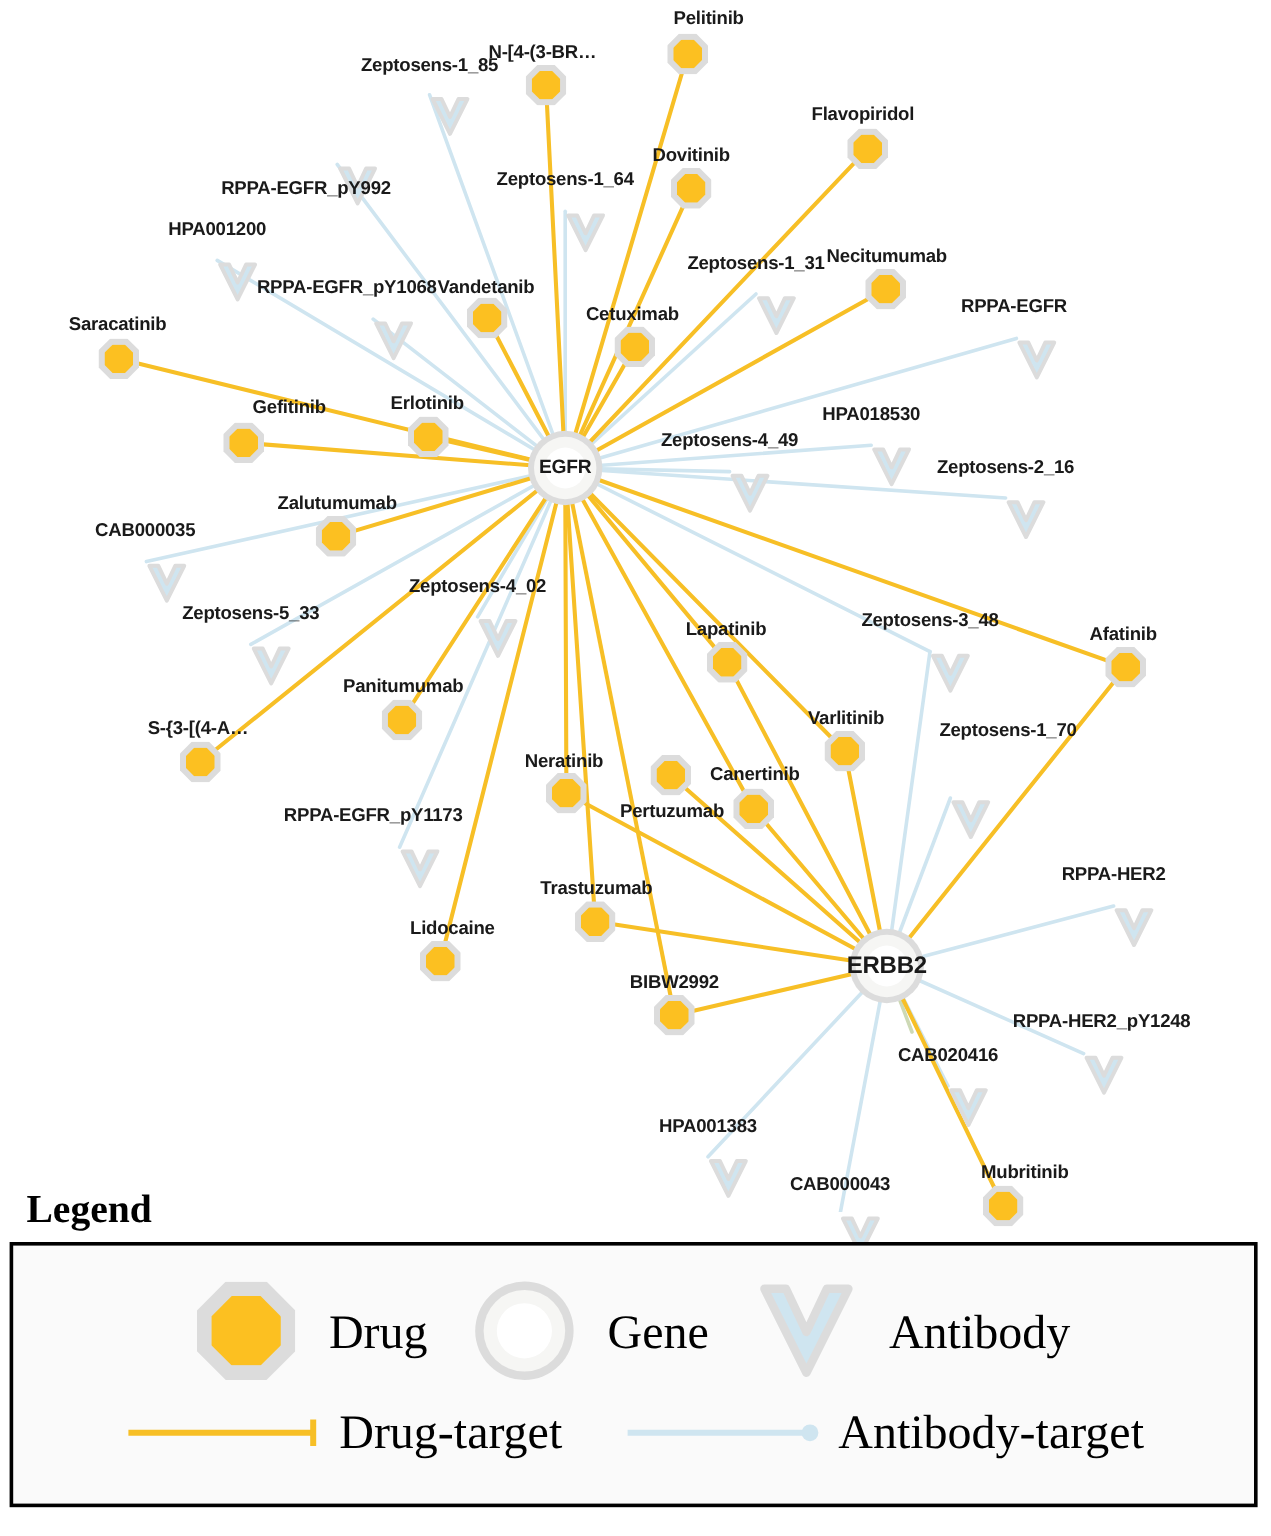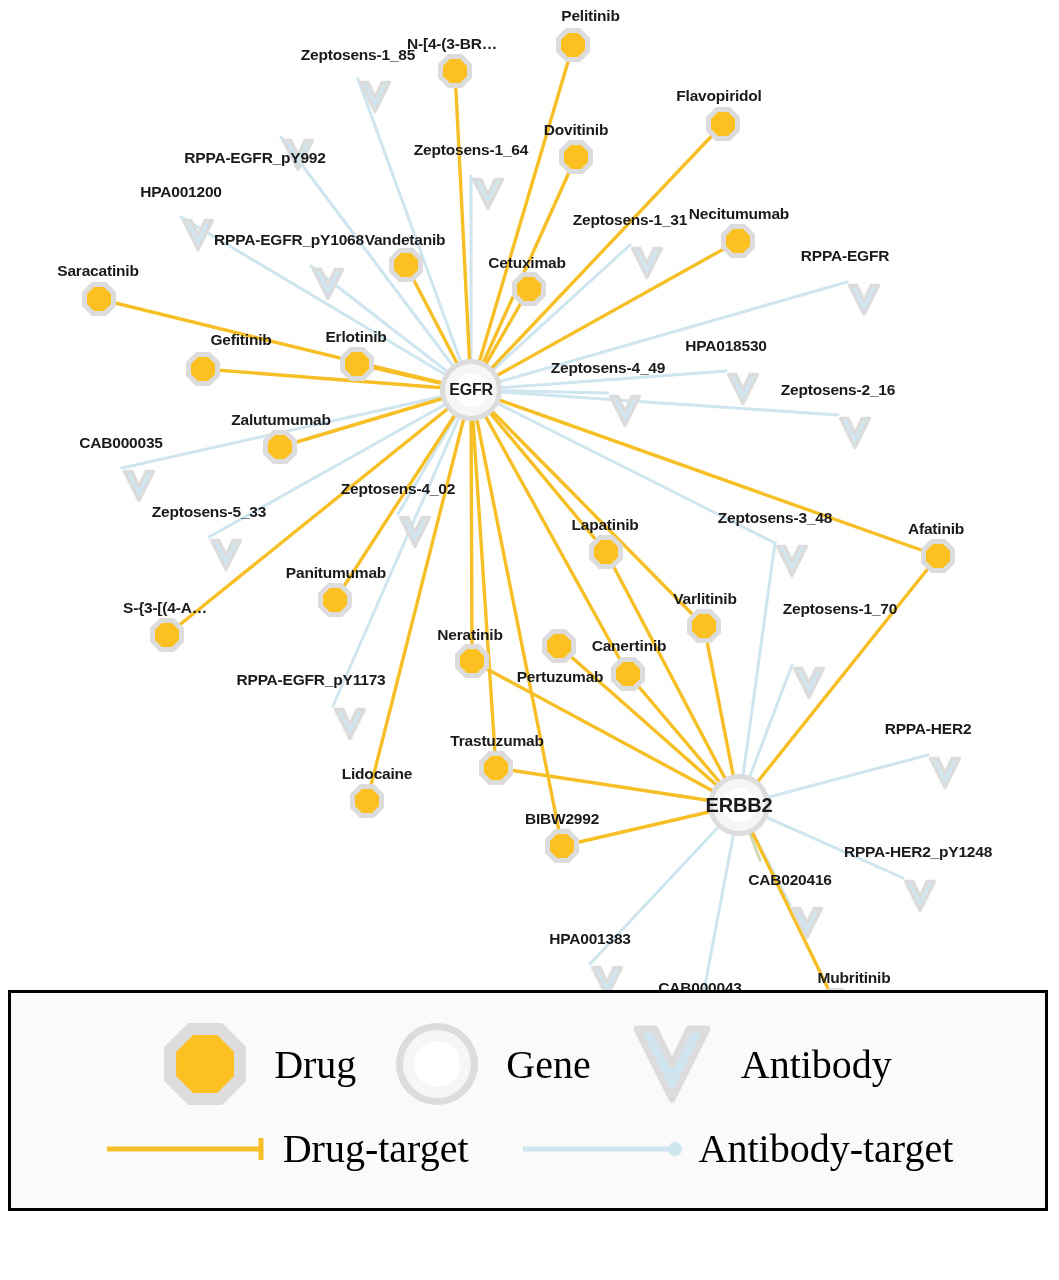--- a/index.html
+++ b/index.html
@@ -516,20 +516,21 @@
           <div class="gene-mid">
             <div class="gene-hole"></div>
           </div>
         </div>
       </div>
       <div class="node-label" style="left: 739px; top: 805px; font-size: 20px;">ERBB2</div>
     </div>
 </div>
 
 <div class="legend-wrap">
+  <div class="legend-title">Legend</div>
   <div class="legend-box">
     <div class="legend-row1">
       <div class="legend-item">
         <div class="legend-shape-drug-outer">
           <div class="legend-shape-drug-inner"></div>
         </div>
         <span class="legend-text">Drug</span>
       </div>
       <div class="legend-item">
         <div class="legend-shape-gene">

